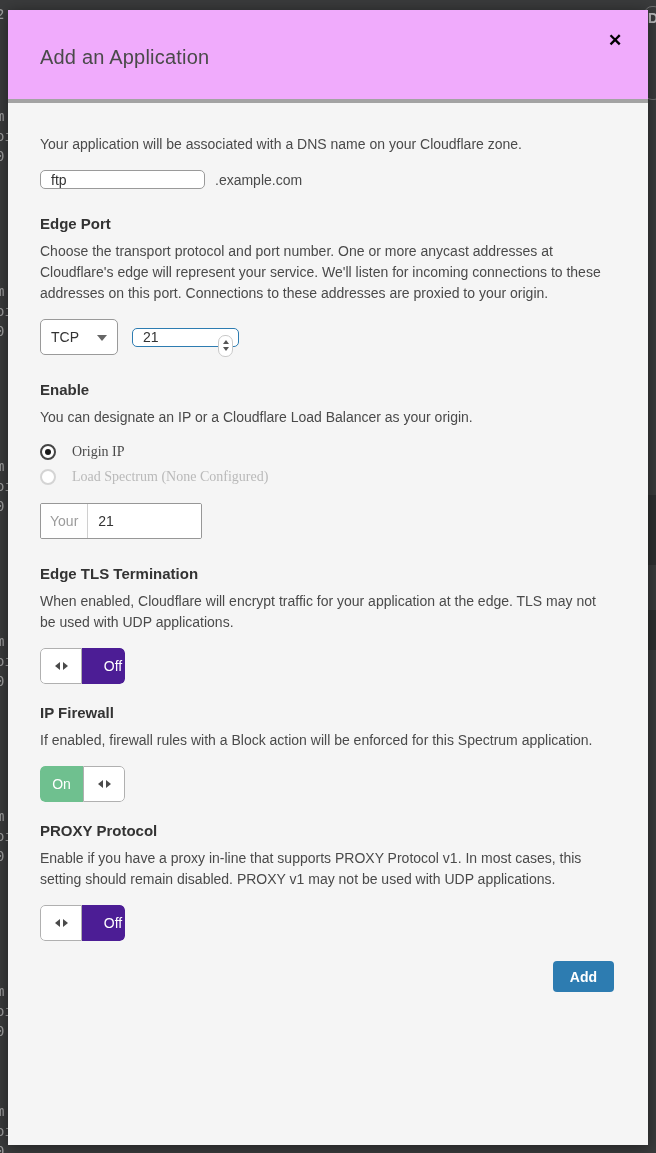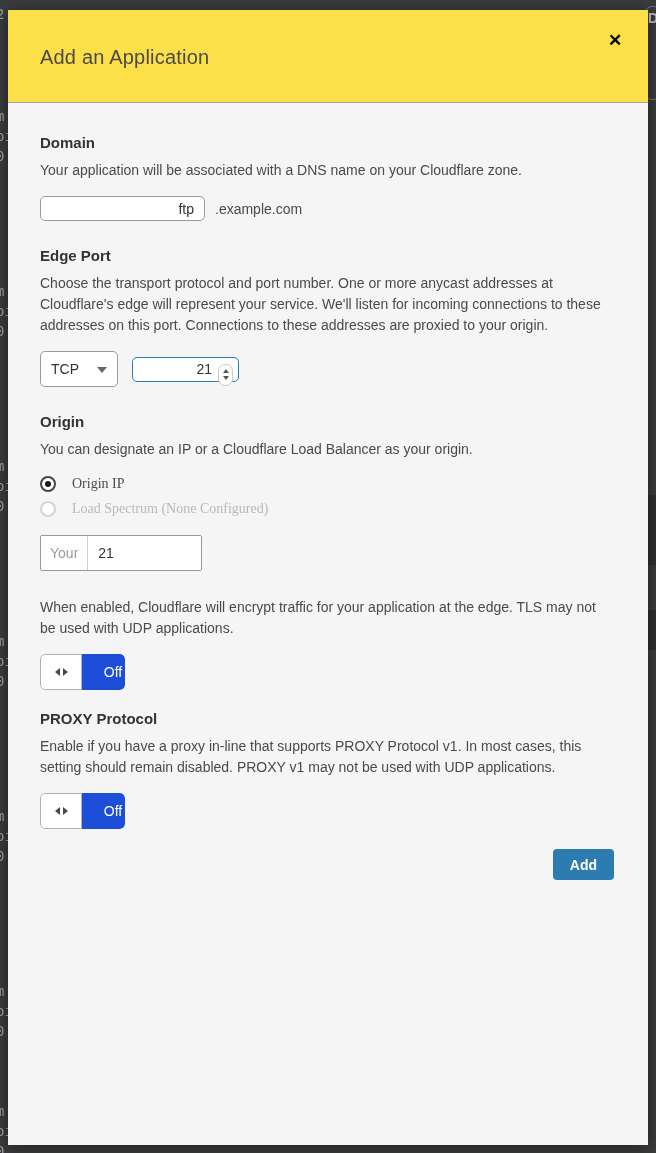--- a/index.html
+++ b/index.html
@@ -22,22 +22,22 @@
   }
   .backdrop-block{position:absolute;right:0;width:8px;background:#2e2f30;z-index:1;}
 
   
   .modal{
     position:absolute;left:8px;top:10px;width:640px;height:1135px;z-index:2;
     background:#f5f5f5;box-shadow:0 2px 14px rgba(0,0,0,.45);
     display:flex;flex-direction:column;box-sizing:border-box;
   }
   .modal-header{
-    background:#fde047;height:93px;flex:0 0 auto;position:relative;
-    border-bottom:1px solid #a3a3a3;box-sizing:border-box;
+    background:#f0abfc;height:93px;flex:0 0 auto;position:relative;
+    border-bottom:4px solid #a3a3a3;box-sizing:border-box;
   }
   .modal-title{
     position:absolute;left:32px;top:36px;margin:0;
     font-size:20px;font-weight:400;color:#4a4a4a;letter-spacing:.2px;
   }
   .close-btn{
     position:absolute;top:20px;right:22px;width:22px;height:22px;
     background:none;border:none;cursor:pointer;padding:0;
     font-size:17px;font-weight:700;color:#000;line-height:22px;text-align:center;
   }
@@ -46,24 +46,23 @@
     font-size:14px;color:#4a4a4a;
   }
   .section{margin:0 0 26px 0;}
   .section.toggle-section{margin-bottom:20px;}
   .sec-heading{margin:0 0 9px 0;font-size:15px;font-weight:700;color:#333;}
   .sec-desc{margin:0 0 15px 0;font-size:14px;line-height:21px;color:#4a4a4a;max-width:576px;}
   .desc-tight{margin-bottom:15px;}
 
   
   .text-input{
-    height:25px;box-sizing:border-box;border:1px solid #9a9a9a;border-radius:5px;
+    height:19px;box-sizing:border-box;border:1px solid #9a9a9a;border-radius:5px;
     background:#fff;font-size:14px;color:#333;padding:0 10px;outline:none;
     font-family:"Liberation Sans",sans-serif;
-    text-align:right;
   }
   .domain-row{display:flex;align-items:center;}
   .domain-input{width:165px;}
   .domain-suffix{margin-left:10px;color:#4a4a4a;font-size:14px;}
 
   .edgeport-row{display:flex;align-items:center;gap:14px;}
   .select-box{
     width:78px;height:36px;box-sizing:border-box;border:1px solid #9a9a9a;border-radius:5px;
     background:#fff;display:flex;align-items:center;padding:0 10px;cursor:pointer;position:relative;
   }
@@ -124,21 +123,21 @@
   }
   .toggle .handle{
     background:#fff;border:1px solid #b0b0b0;box-sizing:border-box;
     display:flex;align-items:center;justify-content:center;gap:3px;flex:0 0 42px;
   }
   .toggle .state-label{
     flex:1 1 auto;display:flex;align-items:center;justify-content:center;
     color:#fff;font-size:14px;
   }
   .toggle.off .handle{border-radius:5px 0 0 5px;}
-  .toggle.off .state-label{background:#1d4ed8;border-radius:0 5px 5px 0;padding-left:19px;}
+  .toggle.off .state-label{background:#4c1d95;border-radius:0 5px 5px 0;padding-left:19px;}
   .toggle.on{flex-direction:row;}
   .toggle.on .state-label{background:#6fc08f;border-radius:5px 0 0 5px;order:0;}
   .toggle.on .handle{border-radius:0 5px 5px 0;order:1;}
   .arr-left{width:0;height:0;border-top:4px solid transparent;border-bottom:4px solid transparent;border-right:5px solid #4a4a4a;}
   .arr-right{width:0;height:0;border-top:4px solid transparent;border-bottom:4px solid transparent;border-left:5px solid #4a4a4a;}
 
   
   .footer-row{display:flex;justify-content:flex-end;margin:6px 0 0 0;padding-right:0;}
   .add-btn{
     background:#2d7cb1;color:#fff;border:none;border-radius:4px;cursor:pointer;
@@ -182,21 +181,20 @@
 
 <div class="modal">
   <div class="modal-header">
     <h1 class="modal-title">Add an Application</h1>
     <button class="close-btn">✕</button>
   </div>
 
   <div class="modal-body">
 
     <div class="section">
-      <p class="sec-heading">Domain</p>
       <p class="sec-desc">Your application will be associated with a DNS name on your Cloudflare zone.</p>
       <div class="domain-row">
         <input class="text-input domain-input" type="text" value="ftp" style="">
         <span class="domain-suffix">.example.com</span>
       </div>
     </div>
 
     <div class="section">
       <p class="sec-heading">Edge Port</p>
       <p class="sec-desc">Choose the transport protocol and port number. One or more anycast addresses at Cloudflare's edge will represent your service. We'll listen for incoming connections to these addresses on this port. Connections to these addresses are proxied to your origin.</p>
@@ -209,51 +207,63 @@
           <input class="text-input port-input" type="text" value="21" style="">
           <span class="stepper">
             <span class="step-up"></span>
             <span class="step-down"></span>
           </span>
         </div>
       </div>
     </div>
 
     <div class="section">
-      <p class="sec-heading">Origin</p>
+      <p class="sec-heading">Enable</p>
       <p class="sec-desc desc-tight" style="margin-bottom:11px;">You can designate an IP or a Cloudflare Load Balancer as your origin.</p>
       <div class="radio-group">
         <div class="radio-row">
           <span class="radio-circle checked"></span>
           <span class="radio-label">Origin IP</span>
         </div>
         <div class="radio-row disabled">
           <span class="radio-circle"></span>
           <span class="radio-label">Load Spectrum (None Configured)</span>
         </div>
       </div>
       <div class="ipport-row">
         <div class="addon-group portg-group">
           <span class="addon-label">Your</span>
           <input class="addon-input" type="text" value="21" style="">
         </div>
       </div>
     </div>
 
     <div class="section toggle-section">
+      <p class="sec-heading">Edge TLS Termination</p>
       <p class="sec-desc">When enabled, Cloudflare will encrypt traffic for your application at the edge. TLS may not be used with UDP applications.</p>
       <div class="toggle off">
         <span class="handle">
           <span class="arr-left"></span>
           <span class="arr-right"></span>
         </span>
         <span class="state-label">Off</span>
       </div>
     </div>
 
+    <div class="section toggle-section">
+      <p class="sec-heading">IP Firewall</p>
+      <p class="sec-desc">If enabled, firewall rules with a Block action will be enforced for this Spectrum application.</p>
+      <div class="toggle on">
+        <span class="state-label">On</span>
+        <span class="handle">
+          <span class="arr-left"></span>
+          <span class="arr-right"></span>
+        </span>
+      </div>
+    </div>
 
     <div class="section toggle-section">
       <p class="sec-heading">PROXY Protocol</p>
       <p class="sec-desc">Enable if you have a proxy in-line that supports PROXY Protocol v1. In most cases, this setting should remain disabled. PROXY v1 may not be used with UDP applications.</p>
       <div class="toggle off">
         <span class="handle">
           <span class="arr-left"></span>
           <span class="arr-right"></span>
         </span>
         <span class="state-label">Off</span>

